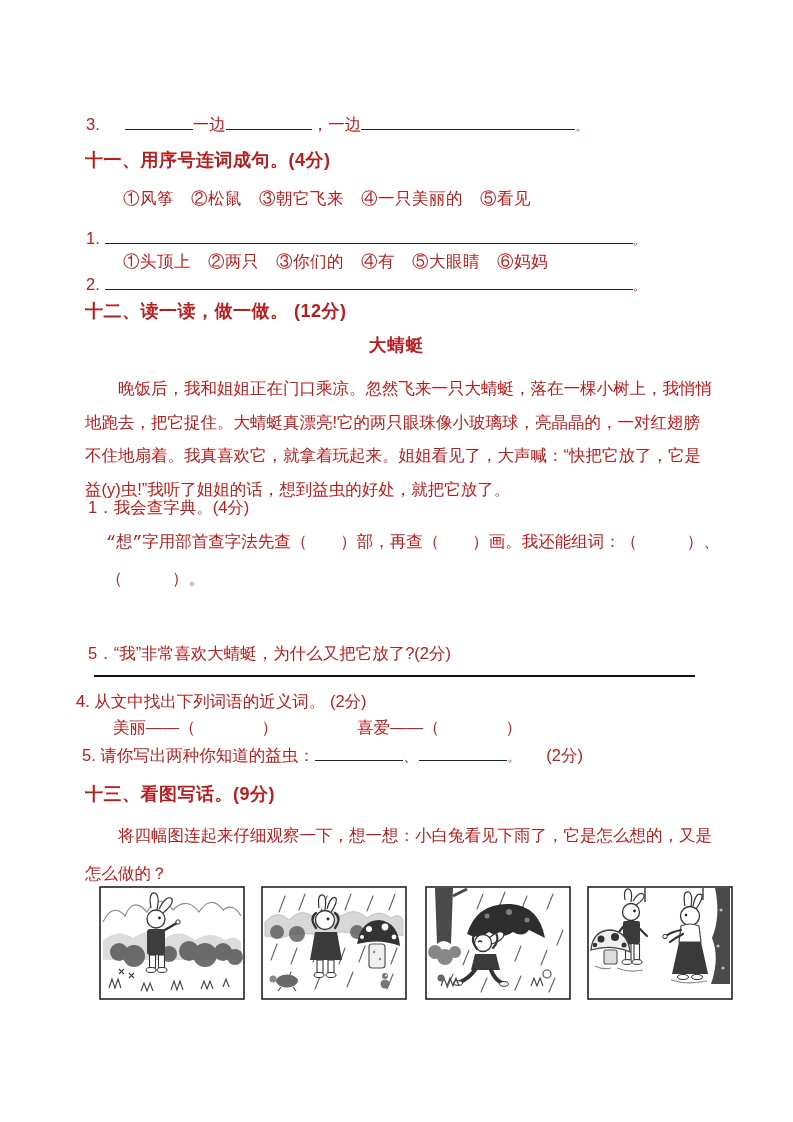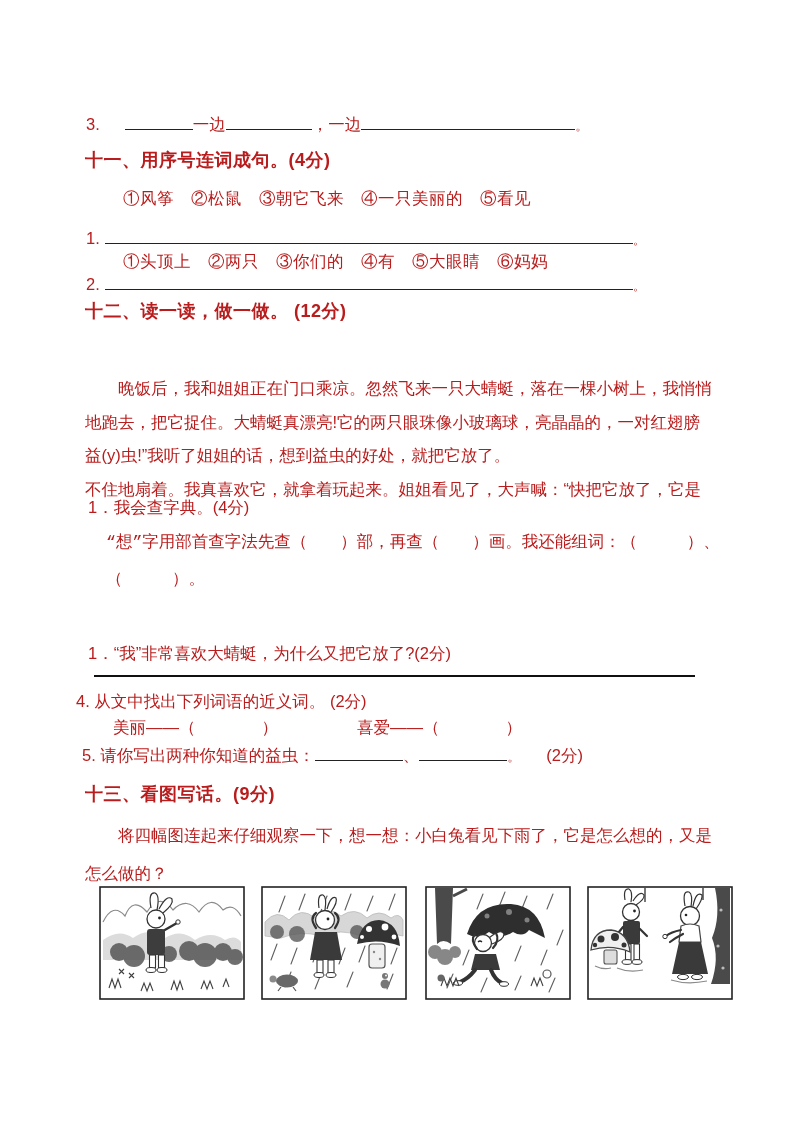--- a/index.html
+++ b/index.html
@@ -46,32 +46,33 @@
   </div>
 
   <div class="abs wl" style="left:123px;top:251px;">①头顶上　②两只　③你们的　④有　⑤大眼睛　⑥妈妈</div>
 
   <div class="abs" style="left:86px;top:272px;">
     <span class="num">2.</span><span class="u" style="width:528px;margin-left:5px;"></span><span class="dot">。</span>
   </div>
 
   <div class="abs head" style="left:85px;top:300px;">十二、读一读，做一做。 (12分)</div>
 
+  <div class="abs center-title" style="left:85px;top:334px;">大蜻蜓</div>
 
   <div class="abs para" style="left:85px;top:372px;">
     <div class="pline indent">晚饭后，我和姐姐正在门口乘凉。忽然飞来一只大蜻蜓，落在一棵小树上，我悄悄</div>
     <div class="pline">地跑去，把它捉住。大蜻蜓真漂亮!它的两只眼珠像小玻璃球，亮晶晶的，一对红翅膀</div>
+    <div class="pline">不住地扇着。我真喜欢它，就拿着玩起来。姐姐看见了，大声喊：“快把它放了，它是</div>
     <div class="pline">益(y)虫!”我听了姐姐的话，想到益虫的好处，就把它放了。</div>
-    <div class="pline">不住地扇着。我真喜欢它，就拿着玩起来。姐姐看见了，大声喊：“快把它放了，它是</div>
   </div>
 
   <div class="abs" style="left:88px;top:497px;">1．我会查字典。(4分)</div>
   <div class="abs" style="left:106px;top:532px;font-family:Liberation Mono, monospace;">“想”字用部首查字法先查（　　）部，再查（　　）画。我还能组词：（　　　）、</div>
   <div class="abs" style="left:106px;top:568px;">（　　　）。</div>
-  <div class="abs" style="left:88px;top:643px;">1．“我”非常喜欢大蜻蜓，为什么又把它放了?(2分)</div>
+  <div class="abs" style="left:88px;top:643px;">5．“我”非常喜欢大蜻蜓，为什么又把它放了?(2分)</div>
 
   <div class="divider" style="left:94px;top:675px;width:601px;height:2.4px;"></div>
 
   <div class="abs" style="left:76px;top:691px;">4. 从文中找出下列词语的近义词。 (2分)</div>
 
   <div class="abs" style="left:113px;top:717px;width:560px;">
     <span>美丽——（　　　　）</span>
     <span style="position:absolute;left:244px;">喜爱——（　　　　）</span>
   </div>
 

